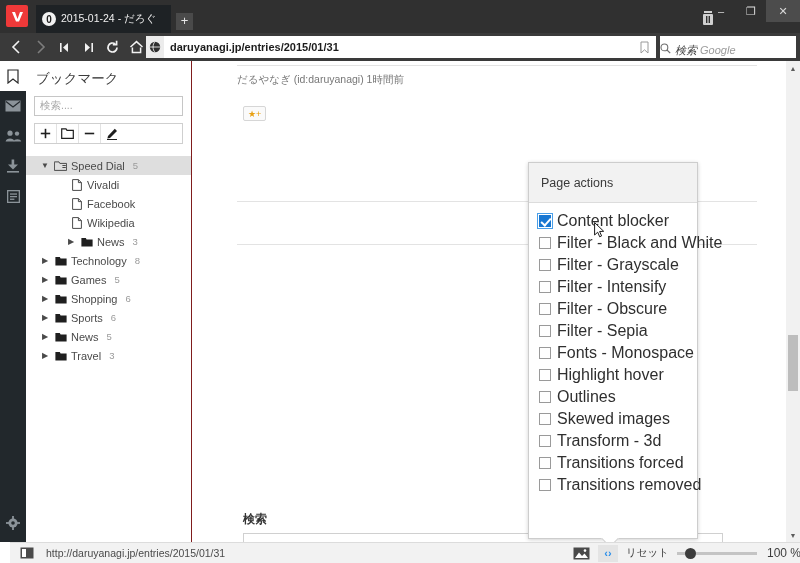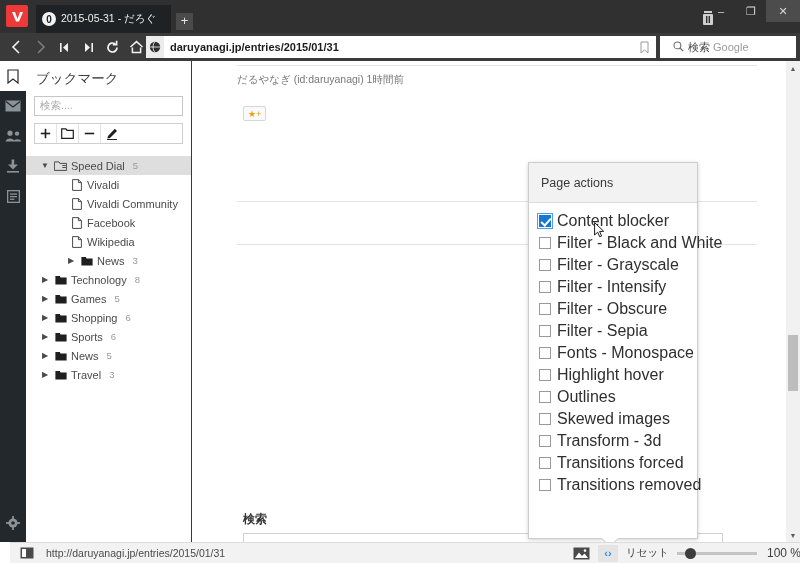--- a/index.html
+++ b/index.html
@@ -64,21 +64,21 @@
   .urlbar {
     position: absolute; left: 146px; top: 36px; width: 510px; height: 22px;
     background: #ffffff; display: flex; align-items: center; gap: 6px; padding-right: 4px;
   }
   .url-favicon { width: 18px; height: 22px; background: #ececec;
     display: flex; align-items: center; justify-content: center; flex: 0 0 auto; }
   .url-text { font-size: 11px; color: #1c1c1c; flex: 1 1 auto; white-space: nowrap; overflow: hidden; font-weight: bold; }
   .url-bookmark { width: 16px; flex: 0 0 auto; display: flex; justify-content: center; color: #9a9a9a; }
   .searchbar {
     position: absolute; left: 660px; top: 36px; width: 136px; height: 22px;
-    background: #ffffff; display: flex; align-items: center; gap: 4px; padding-left: 13px;
+    background: #ffffff; display: flex; align-items: flex-end; gap: 4px; padding-left: 0; font-style: italic;
   }
   .search-ph { font-size: 11px; color: #9b9b9b; white-space: nowrap; }
   .search-ph b { color: #3f3f3f; font-weight: normal; }
 
   
   .rail {
     position: absolute; left: 0; top: 61px; width: 26px; height: 481px;
     background: #22282c;
   }
   .rail-item {
@@ -194,21 +194,21 @@
 <div id="app">
 
   <div class="tabbar">
     <div class="vivaldi-logo">
       <svg width="13" height="13" viewBox="0 0 13 13" aria-hidden="true">
         <path d="M1 2 L4 2 L6.5 9 L9 2 L12 2 L8 11.5 L5 11.5 Z" fill="#ffffff"></path>
       </svg>
     </div>
     <div class="tab">
       <span class="tab-favicon">0</span>
-      <span class="tab-title">2015-05-31 - だろぐ</span>
+      <span class="tab-title">2015-01-24 - だろぐ</span>
     </div>
     <div class="newtab">+</div>
     <div class="trash-btn">
       <svg width="16" height="18" viewBox="0 0 16 18" aria-hidden="true">
         <rect x="4" y="2" width="8" height="2" fill="#cfcfcf"></rect>
         <rect x="3" y="5" width="10" height="11" rx="1" fill="#cfcfcf"></rect>
         <rect x="6" y="7" width="1.4" height="7" fill="#303030"></rect>
         <rect x="8.6" y="7" width="1.4" height="7" fill="#303030"></rect>
       </svg>
     </div>
@@ -372,30 +372,20 @@
         </div>
         <div class="node d2">
           <span class="tw"></span>
           <span class="ic">
             <svg width="10" height="12" viewBox="0 0 10 12">
               <path d="M0.6 0.6 L6.4 0.6 L9.4 3.6 L9.4 11.4 L0.6 11.4 Z" stroke="#4a4a4a" stroke-width="1" fill="none"></path>
               <path d="M6.4 0.6 L6.4 3.6 L9.4 3.6" stroke="#4a4a4a" stroke-width="1" fill="none"></path>
             </svg>
           </span>
           <span class="lbl">Vivaldi</span>
-        </div>
-        <div class="node d2">
-          <span class="tw"></span>
-          <span class="ic">
-            <svg width="10" height="12" viewBox="0 0 10 12">
-              <path d="M0.6 0.6 L6.4 0.6 L9.4 3.6 L9.4 11.4 L0.6 11.4 Z" stroke="#4a4a4a" stroke-width="1" fill="none"></path>
-              <path d="M6.4 0.6 L6.4 3.6 L9.4 3.6" stroke="#4a4a4a" stroke-width="1" fill="none"></path>
-            </svg>
-          </span>
-          <span class="lbl">Vivaldi Community</span>
         </div>
         <div class="node d2">
           <span class="tw"></span>
           <span class="ic">
             <svg width="10" height="12" viewBox="0 0 10 12">
               <path d="M0.6 0.6 L6.4 0.6 L9.4 3.6 L9.4 11.4 L0.6 11.4 Z" stroke="#4a4a4a" stroke-width="1" fill="none"></path>
               <path d="M6.4 0.6 L6.4 3.6 L9.4 3.6" stroke="#4a4a4a" stroke-width="1" fill="none"></path>
             </svg>
           </span>
           <span class="lbl">Facebook</span>

